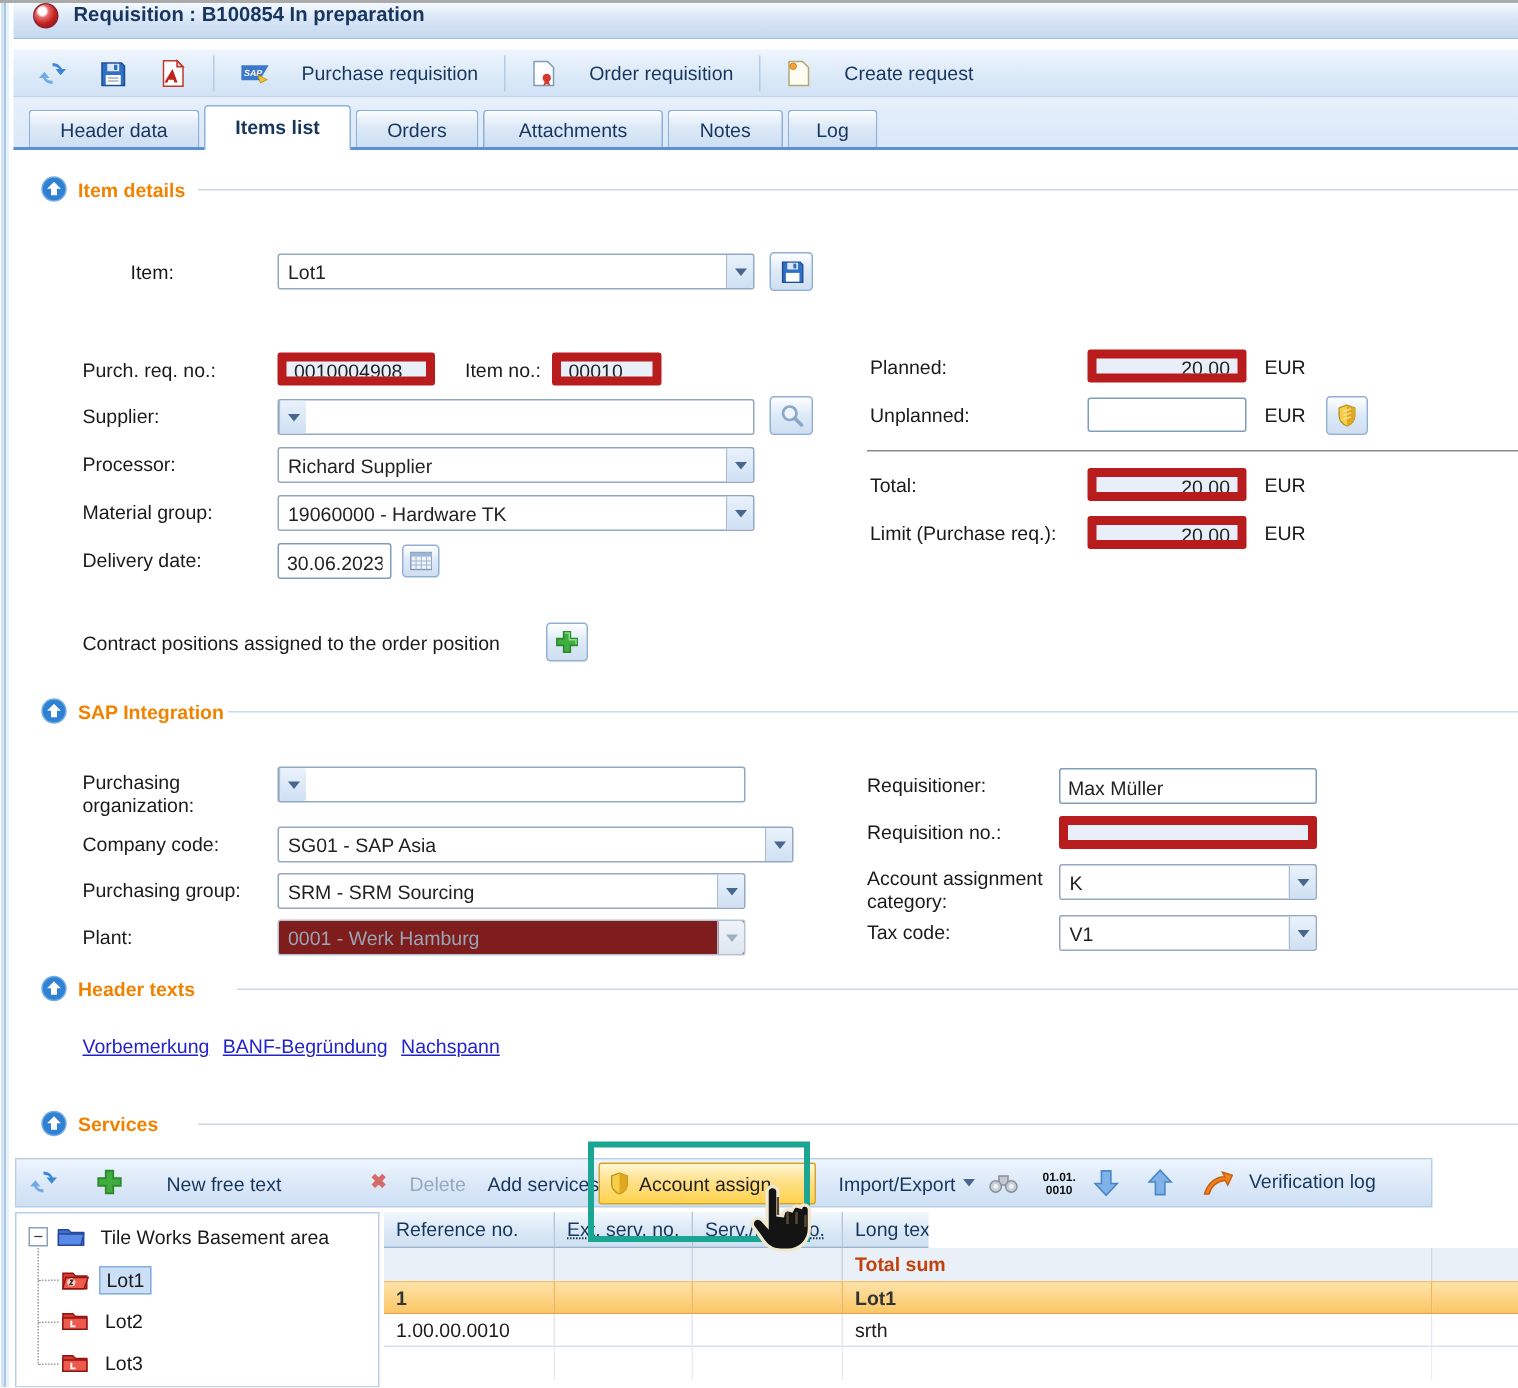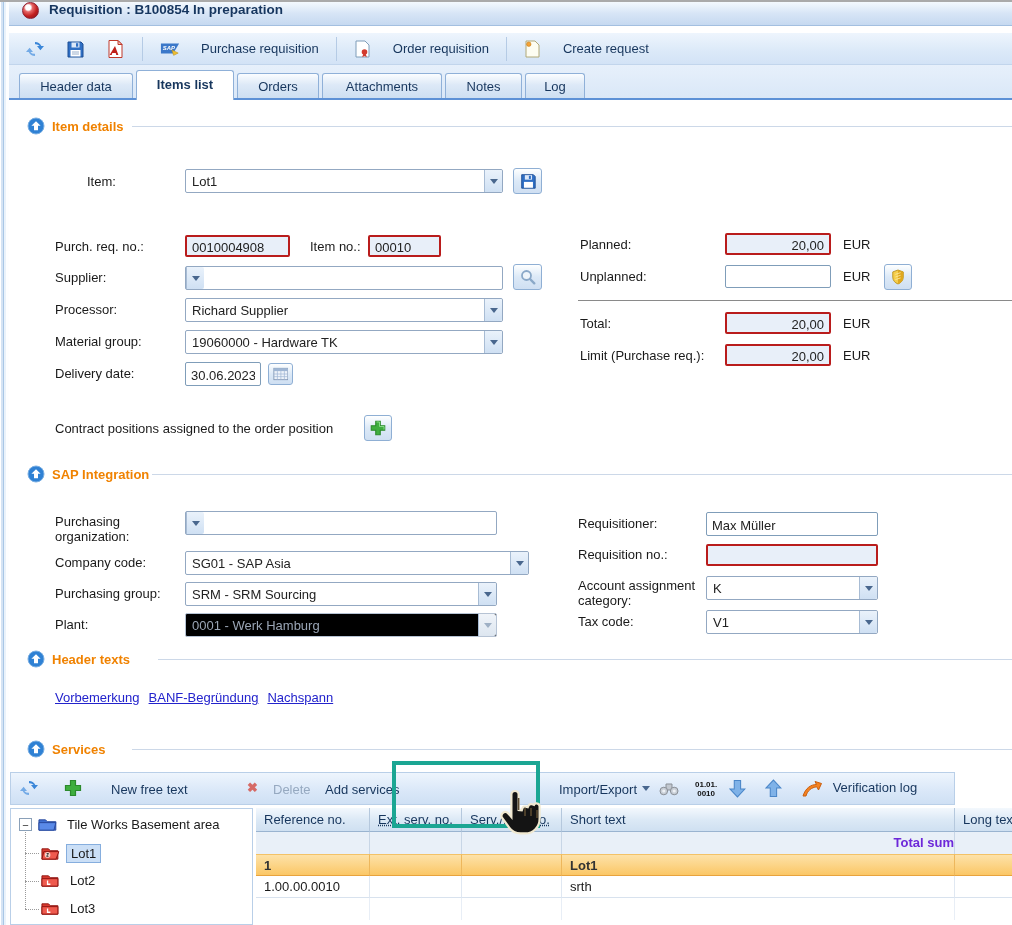--- a/index.html
+++ b/index.html
@@ -39,32 +39,32 @@
   .t0{min-width:114px}.t1{min-width:98px}.t2{min-width:82px}.t3{min-width:120px}.t4{min-width:77px}.t5{min-width:60px}
 
   
   .sec-head { position:absolute; display:flex; align-items:center; gap:7px; }
   .sec-title { color:#f08200; font-weight:bold; font-size:13px; white-space:nowrap; }
   .sec-line { position:absolute; height:1px; background:#ccd8e8; }
 
   .lbl { position:absolute; color:#1a1a1a; font-size:13px; }
   .lbl2 { line-height:15px; }
 
-  .ro { position:absolute; background:#e8eff9; border:2px solid #b91c1c; height:22px;
+  .ro { position:absolute; background:#e8eff9; border:6px solid #b91c1c; height:22px;
     font-size:13px; padding:2px 5px 0; color:#222; border-radius:2px; font-family:"Liberation Sans",sans-serif; }
   .ro.right { text-align:right; }
   .inp { position:absolute; background:#fff; border:1px solid #7f9db9; height:24px;
     font-size:13px; padding:2px 5px 0; color:#222; border-radius:2px; font-family:"Liberation Sans",sans-serif; }
 
   .dd { position:absolute; height:24px; background:#fff; border:1px solid #93a8c2; display:flex; align-items:stretch; border-radius:2px; }
   .dd .txt { flex:1; padding:4px 6px 0; font-size:13px; color:#222; white-space:nowrap; overflow:hidden; }
   .dd .btn { width:18px; background:linear-gradient(#eaf2fb,#cfe0f3); border-left:1px solid #a8bcd4;
     display:flex; align-items:center; justify-content:center; border-radius:0 2px 2px 0; }
   .dd .btn::after { content:""; border:4px solid transparent; border-top:5px solid #49678e; margin-top:5px; }
-  .dd.disabled { background:#000000; border-color:#b6c3d4; }
+  .dd.disabled { background:#7f1d1d; border-color:#b6c3d4; }
   .dd.disabled .txt { color:#9aa5b5; }
   .dd.disabled .btn { background:linear-gradient(#f0f4f9,#dde6f0); }
   .dd.disabled .btn::after { border-top-color:#9fb0c5; }
 
   .sbtn { position:absolute; background:linear-gradient(#feffff,#dce9f7 50%,#cfdff2); border:1px solid #8fafd4;
     border-radius:3px; display:flex; align-items:center; justify-content:center; }
 
   .sepline { position:absolute; height:1px; background:#8a8a8a; }
 
   .link { color:#2323cc; text-decoration:underline; font-size:13px; margin-right:9px; cursor:pointer; }
@@ -91,21 +91,21 @@
   .connector-h { position:absolute; border-top:1px dotted #9a9a9a; }
 
   
   .svc-table { position:absolute; left:256px; top:808px; width:756px; }
   .trow { display:flex; }
   .th { height:24px; background:linear-gradient(#f3f8fd,#dce9f6 50%,#cfe0f1); color:#17365d;
     border-right:1px solid #b5c8dd; border-bottom:1px solid #9ab4d0; padding:4px 0 0 8px; font-size:13px;
     white-space:nowrap; overflow:hidden; }
   .th.u { text-decoration:underline dotted; }
   .td { height:22px; padding:3px 0 0 8px; font-size:13px; white-space:nowrap; overflow:hidden; }
-  .row-sum .td { background:#e9f0f8; border-right:1px solid #c8d6e6; font-weight:bold; color:#6d28d9;text-align:right; }
+  .row-sum .td { background:#e9f0f8; border-right:1px solid #c8d6e6; font-weight:bold; color:#c2410c; }
   .row-sel .td { background:linear-gradient(#fde2a9,#fbc766); border-right:1px solid #edb75c; border-top:1px solid #f3c267; border-bottom:1px solid #e8a33d; font-weight:bold; color:#333; }
   .row-norm .td { background:#fff; border-right:1px solid #e0e8f2; border-bottom:1px solid #d8e2ee; }
   .row-empty .td { background:#fff; border-right:1px solid #e8eef6; }
   .c0{width:114px}.c1{width:92px}.c2{width:100px}.c3{width:393px}.c4{width:57px;border-right:none!important}
 
   
   .annotation { position:absolute; left:392px; top:761px; width:148px; height:67px;
     border:4px solid #1ba693; z-index:40; pointer-events:none; }
   .cursor { position:absolute; left:497px; top:786px; width:48px; height:54px; z-index:50; pointer-events:none; }
 </style>
@@ -394,20 +394,29 @@
         <svg viewBox="0 0 20 20">
             <path d="M7.5 2.5h5V7.5H17.5v5H12.5V17.5h-5V12.5H2.5v-5h5z" fill="#3fae3f" stroke="#2c8a2c" stroke-width="1.2"></path>
           </svg>
       </span>
     </span>
     <span class="svc-item" style="left:100px; top:9px;">New free text</span>
     <span class="svc-item" style="left:236px; top:7px; color:#d66a66; font-weight:bold;">✖</span>
     <span class="svc-item disabled" style="left:262px; top:9px;">Delete</span>
     <span class="svc-item" style="left:314px; top:9px;">Add services</span>
 
+    <span class="acct-btn">
+      <span style="display:inline-flex;width:14px;height:16px;">
+        <svg viewBox="0 0 16 18">
+            <path d="M8 1l6 2.2v5.8c0 4-2.5 6.6-6 8-3.5-1.4-6-4-6-8V3.2z" fill="#f5ce4a" stroke="#b8901e"></path>
+            <path d="M8 1l6 2.2v5.8c0 4-2.5 6.6-6 8z" fill="#dfa81f"></path>
+          </svg>
+      </span>
+      <span>Account assign</span>
+    </span>
 
     <span class="svc-item" style="left:548px; top:9px;"><span>Import/Export</span><span class="caret-down"></span></span>
 
     <span class="svc-item" style="left:648px; top:9px;">
       <span style="display:inline-flex;width:20px;height:14px;">
         <svg viewBox="0 0 20 14">
             <path d="M7 2h6v6H7z" fill="#c2c8d0" stroke="#8a8f96"></path>
             <circle cx="4.8" cy="9" r="3.8" fill="#c8ced6" stroke="#8a8f96"></circle>
             <circle cx="15.2" cy="9" r="3.8" fill="#c8ced6" stroke="#8a8f96"></circle>
             <circle cx="4.8" cy="9" r="1.6" fill="#eef1f5"></circle>
@@ -490,21 +499,20 @@
       </span>
       <span class="tree-label">Lot3</span>
     </div>
   </div>
 
   <div class="svc-table">
     <div class="trow">
       <div class="th c0">Reference no.</div>
       <div class="th c1 u">Ext. serv. no.</div>
       <div class="th c2 u">Serv./Mat. no.</div>
-      <div class="th c3">Short text</div>
       <div class="th c4">Long text</div>
     </div>
     <div class="trow row-sum">
       <div class="td c0"></div>
       <div class="td c1"></div>
       <div class="td c2"></div>
       <div class="td c3">Total sum</div>
       <div class="td c4"></div>
     </div>
     <div class="trow row-sel">

